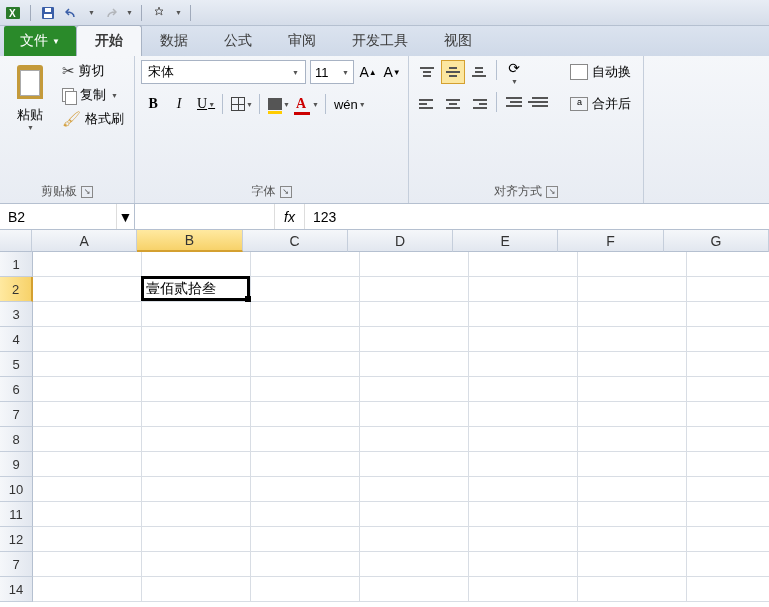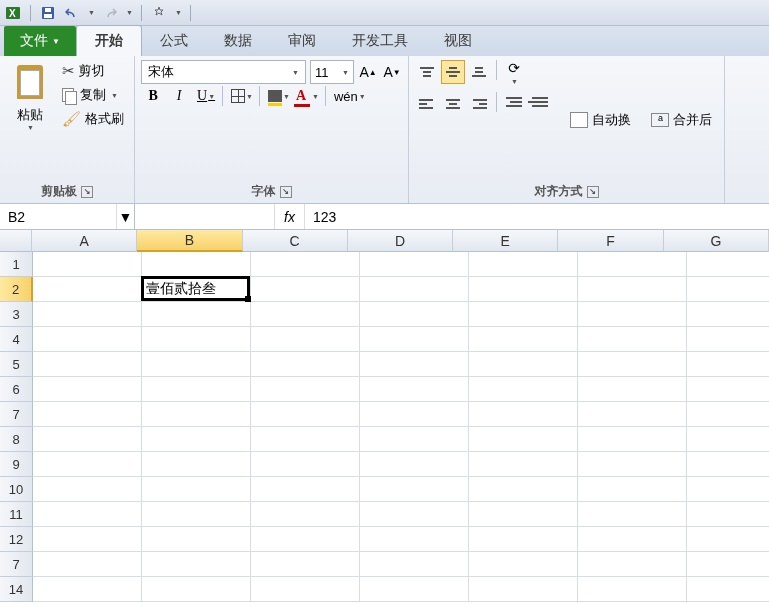--- a/index.html
+++ b/index.html
@@ -15,39 +15,39 @@
 .tabs { height: 30px; background: linear-gradient(#dbe3ef, #cfd9e8); display: flex; align-items: flex-end; padding-left: 4px; }
 .tab-file { background: #2a8a2a; color: #fff; padding: 6px 16px; font-size: 14px; border-radius: 2px 2px 0 0; cursor: pointer; display: flex; align-items: center; gap: 4px; }
 .tab-file .arrow { font-size: 8px; }
 .tab { padding: 6px 18px; font-size: 14px; color: #3b3b3b; cursor: pointer; }
 .tab.active { background: #f5f7fa; border: 1px solid #a8b3c4; border-bottom: none; border-radius: 3px 3px 0 0; font-weight: bold; }
 
 
 .ribbon { height: 148px; background: linear-gradient(#f5f7fa, #e8ecf3); border-bottom: 1px solid #b5c0d0; display: flex; }
 .group { border-right: 1px solid #c5cedb; display: flex; flex-direction: column; padding: 4px 6px 0; }
 .group-content { flex: 1; display: flex; gap: 4px; }
-.group-label { text-align: center; font-size: 12px; color: #555; padding: 3px 0; display: flex; justify-content: center; align-items: center; gap: 4px; font-weight: bold; }
+.group-label { text-align: center; font-size: 12px; color: #555; padding: 3px 0; display: flex; justify-content: center; align-items: center; gap: 4px; }
 .dialog-launcher { width: 12px; height: 12px; border: 1px solid #888; display: inline-flex; align-items: center; justify-content: center; font-size: 8px; cursor: pointer; }
 
 
 .paste-btn { display: flex; flex-direction: column; align-items: center; padding: 2px 6px; cursor: pointer; }
 .paste-icon { width: 36px; height: 40px; position: relative; }
 .clipboard-back { position: absolute; width: 26px; height: 34px; background: #c49a3a; border-radius: 3px 3px 0 0; left: 5px; top: 3px; }
 .clipboard-paper { position: absolute; width: 20px; height: 26px; background: #fff; border: 1px solid #aaa; left: 8px; top: 8px; }
 .paste-label { font-size: 13px; margin-top: 4px; }
 .clip-small { display: flex; flex-direction: column; gap: 6px; padding: 2px 4px; }
 .clip-item { display: flex; align-items: center; gap: 4px; cursor: pointer; font-size: 13px; }
 .scissors { color: #444; font-size: 15px; }
 .copy-icn { width: 14px; height: 14px; position: relative; }
 .copy-icn::before { content: ''; position: absolute; width: 10px; height: 12px; background: #fff; border: 1px solid #888; top: 0; left: 0; }
 .copy-icn::after { content: ''; position: absolute; width: 10px; height: 12px; background: #fff; border: 1px solid #888; top: 3px; left: 3px; }
 .brush-icn { color: #d4a040; font-size: 15px; }
 
 
-.font-controls { display: flex; flex-direction: column; }
+.font-controls { display: flex; flex-direction: column; gap: 8px; }
 .font-row1 { display: flex; gap: 4px; align-items: center; }
 .font-name { width: 165px; height: 24px; border: 1px solid #a8b3c4; background: #fff; padding: 0 6px; font-size: 13px; display: flex; align-items: center; justify-content: space-between; cursor: pointer; }
 .font-size { width: 44px; height: 24px; border: 1px solid #a8b3c4; background: #fff; padding: 0 4px; font-size: 13px; display: flex; align-items: center; justify-content: space-between; cursor: pointer; }
 .size-btn { width: 20px; height: 24px; display: flex; align-items: center; justify-content: center; cursor: pointer; font-size: 14px; position: relative; }
 .font-row2 { display: flex; gap: 2px; align-items: center; }
 .fmt-btn { min-width: 24px; height: 24px; display: flex; align-items: center; justify-content: center; cursor: pointer; font-size: 14px; padding: 0 3px; }
 .fmt-btn.split { padding-right: 1px; }
 .bold { font-weight: bold; font-family: "Times New Roman"; }
 .italic { font-style: italic; font-family: "Times New Roman"; }
 .underline { text-decoration: underline; font-family: "Times New Roman"; }
@@ -143,22 +143,22 @@
   <span class="dropdown-arrow">▼</span>
   <span class="sep"></span>
 </div>
 
 <div class="tabs">
   <div class="tab-file">
       <span>文件</span>
       <span class="arrow">▼</span>
     </div>
   <div class="tab active">开始</div>
+  <div class="tab">数据</div>
   <div class="tab">公式</div>
-  <div class="tab">数据</div>
   <div class="tab">审阅</div>
   <div class="tab">开发工具</div>
   <div class="tab">视图</div>
 </div>
 
 <div class="ribbon">
 
   <div class="group">
     <div class="group-content">
       <div class="paste-btn">
@@ -286,21 +286,21 @@
             </div>
           <div class="align-btn">
               <div class="indent-icn">
                 <div class="ln"></div>
                 <div class="ln" style="margin-left:-4px"></div>
                 <div class="ln"></div>
               </div>
             </div>
         </div>
       </div>
-      <div style="display:flex;flex-direction:row;gap:8px;margin-left:8px">
+      <div style="display:flex;flex-direction:column;gap:8px;margin-left:8px">
         <div class="right-btn">
             <span class="wrap-icn"></span>
             <span>自动换</span>
           </div>
         <div class="right-btn">
             <span class="merge-icn"></span>
             <span>合并后</span>
           </div>
       </div>
     </div>

